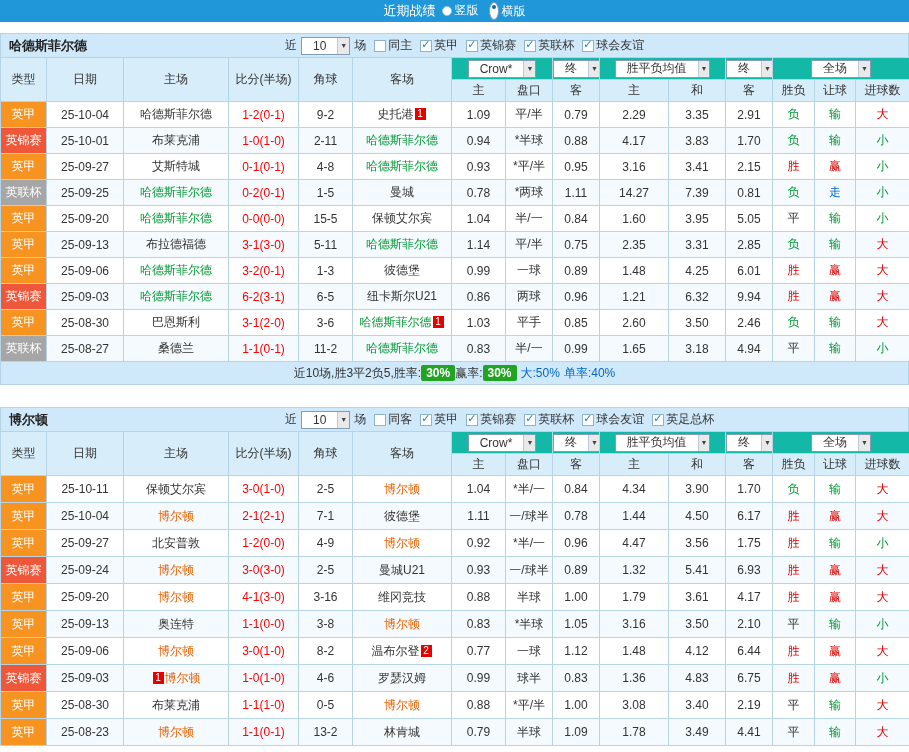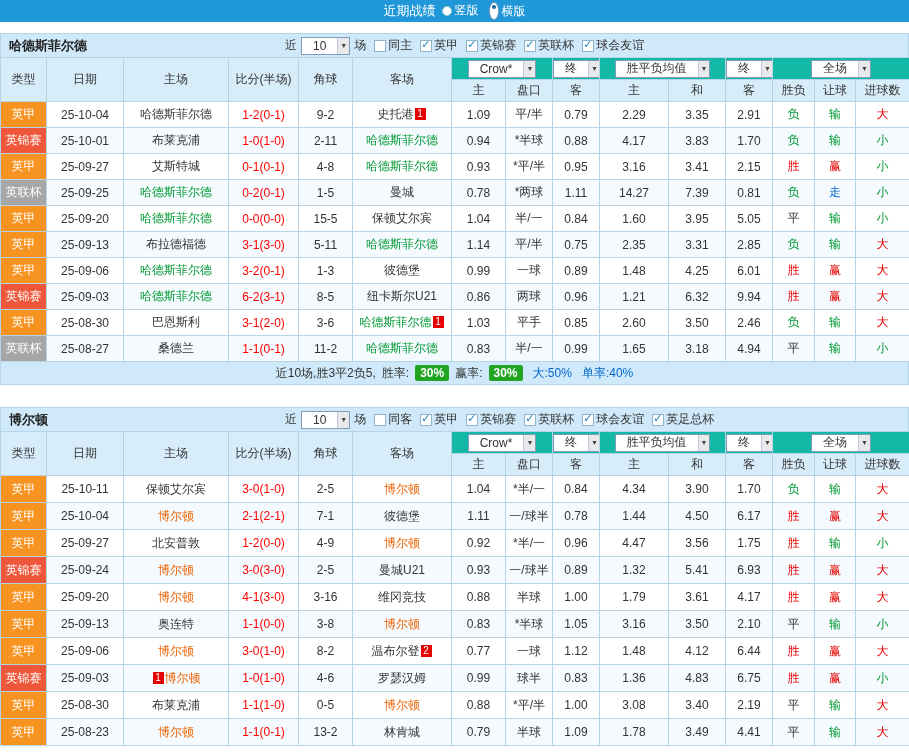--- a/index.html
+++ b/index.html
@@ -39,21 +39,21 @@
 tbody tr{background:#fff;}
 tbody tr.alt{background:var(--row-alt);}
 td.lg{color:#fff;}
 .lg-a{background:var(--league-yijia);}
 .lg-b{background:var(--league-jinbiaosai);}
 .lg-c{background:var(--league-lianbei);}
 td.score a{color:var(--score-red);text-decoration:none;}
 .tname{text-decoration:none;color:#333;}
 .c-r{color:var(--win-red);} .c-g{color:var(--lose-green);} .c-b{color:var(--walk-blue);} .c-k{color:var(--draw-black);}
 .rcard{display:inline-block;min-width:11px;height:12px;line-height:12px;background:var(--card-red);color:#fff;font-size:10px;margin:0 1px;padding:0 1px;vertical-align:1px;}
-.summary{height:23px;background:var(--panel-bg);border:1px solid var(--grid-border);border-top:none;display:flex;align-items:center;justify-content:center;gap:6px;}
+.summary{height:23px;background:var(--panel-bg);border:1px solid var(--grid-border);border-top:none;display:flex;align-items:center;justify-content:center;gap:0;}
 .badge{background:var(--rate-badge-green);color:#fff;font-weight:bold;padding:1px 5px;border-radius:2px;}
 .blue{color:var(--rate-blue);margin-left:4px;}
 </style>
 </head>
 <body>
 
 <div class="topbar">
   <span class="tb-title">近期战绩</span>
   <span class="tb-radios">
       <label class="radio-wrap">
@@ -277,21 +277,21 @@
             <td class="avg">6.01</td>
             <td class="res c-r">胜</td>
             <td class="res c-r">赢</td>
             <td class="res c-r">大</td>
           </tr>
           <tr class="alt">
             <td class="lg lg-b">英锦赛</td>
             <td class="date">25-09-03</td>
             <td class="teamcell"><a class="tname" style="color: rgb(0, 153, 51);">哈德斯菲尔德</a></td>
             <td class="score"><a>6-2(3-1)</a></td>
-            <td class="corner">8-5</td>
+            <td class="corner">6-5</td>
             <td class="teamcell"><a class="tname">纽卡斯尔U21</a></td>
             <td class="odds">0.86</td>
             <td class="odds">两球</td>
             <td class="odds">0.96</td>
             <td class="avg">1.21</td>
             <td class="avg">6.32</td>
             <td class="avg">9.94</td>
             <td class="res c-r">胜</td>
             <td class="res c-r">赢</td>
             <td class="res c-r">大</td>

